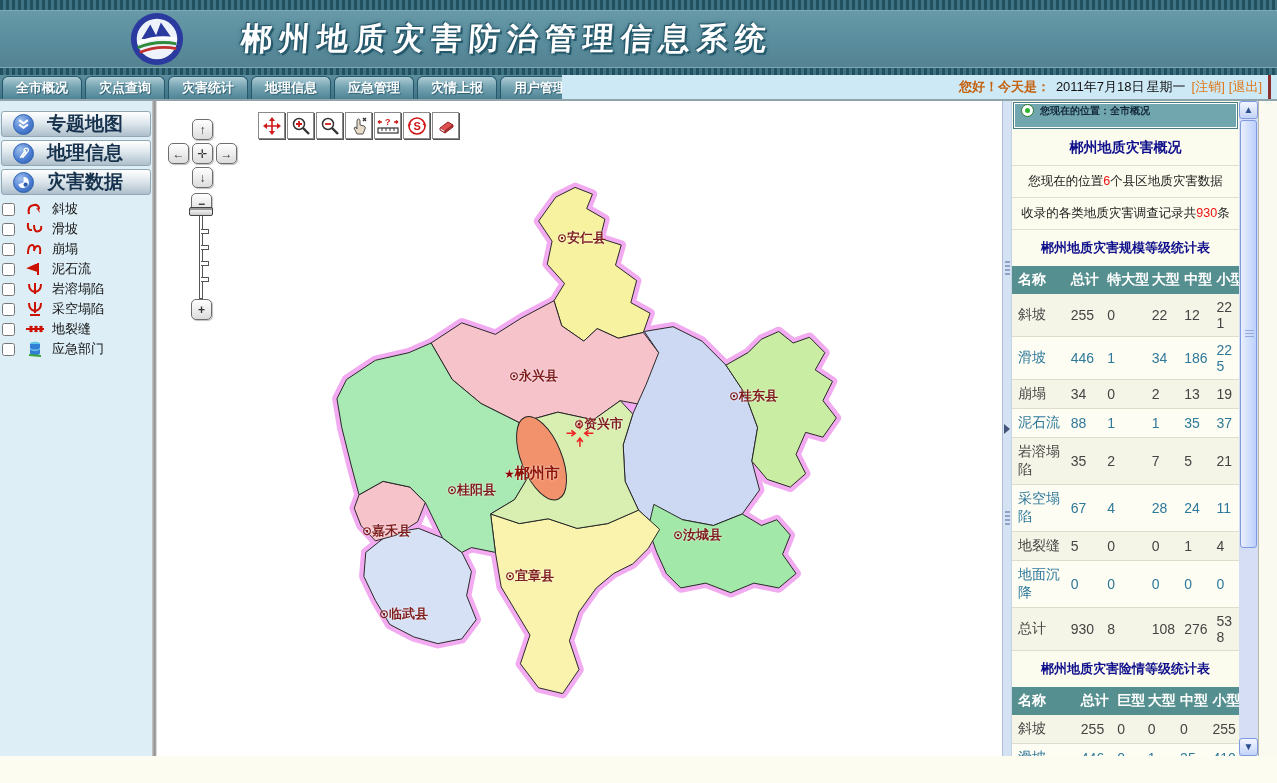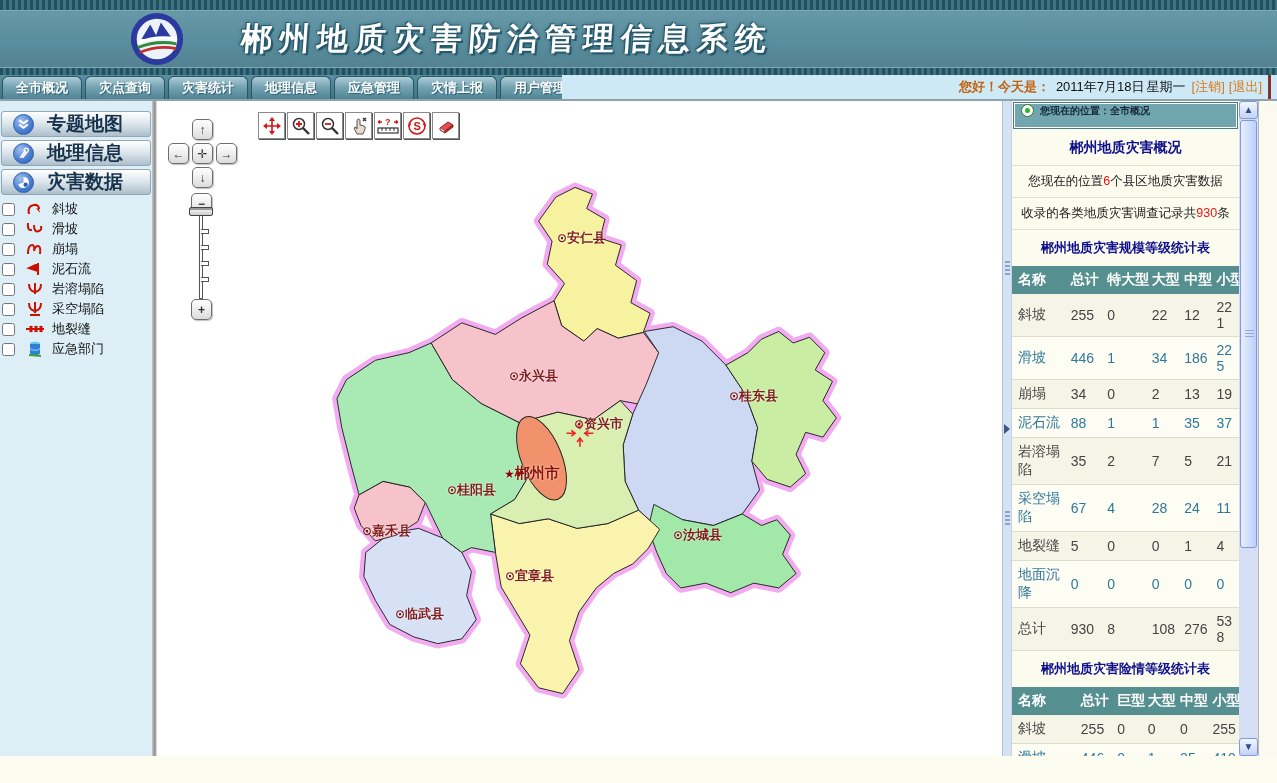--- a/index.html
+++ b/index.html
@@ -315,21 +315,21 @@
 
     <div class="map-label" style="left:400px;top:128px"><span class="mk">⊙</span><span>安仁县</span></div>
     <div class="map-label" style="left:352px;top:266px"><span class="mk">⊙</span><span>永兴县</span></div>
     <div class="map-label" style="left:417px;top:314px"><span class="mk">⊙</span><span>资兴市</span></div>
     <div class="map-label" style="left:572px;top:286px"><span class="mk">⊙</span><span>桂东县</span></div>
     <div class="map-label city" style="left:347px;top:363px"><span class="mk">★</span><span>郴州市</span></div>
     <div class="map-label" style="left:290px;top:380px"><span class="mk">⊙</span><span>桂阳县</span></div>
     <div class="map-label" style="left:205px;top:421px"><span class="mk">⊙</span><span>嘉禾县</span></div>
     <div class="map-label" style="left:516px;top:425px"><span class="mk">⊙</span><span>汝城县</span></div>
     <div class="map-label" style="left:348px;top:466px"><span class="mk">⊙</span><span>宜章县</span></div>
-    <div class="map-label" style="left:238px;top:504px"><span class="mk">⊙</span><span>临武县</span></div>
+    <div class="map-label" style="left:222px;top:504px"><span class="mk">⊙</span><span>临武县</span></div>
 
     <div class="panbtn" style="left:35px;top:18px">↑</div>
     <div class="panbtn" style="left:11px;top:42px">←</div>
     <div class="panbtn" style="left:35px;top:42px">✛</div>
     <div class="panbtn" style="left:59px;top:42px">→</div>
     <div class="panbtn" style="left:35px;top:66px">↓</div>
     <div class="panbtn" style="left:34px;top:92px">−</div>
     <div class="slider-track" style="left:42px;top:114px;height:84px"></div>
     <div class="slider-tick" style="left:44px;top:128px"></div>
     <div class="slider-tick" style="left:44px;top:144px"></div>

